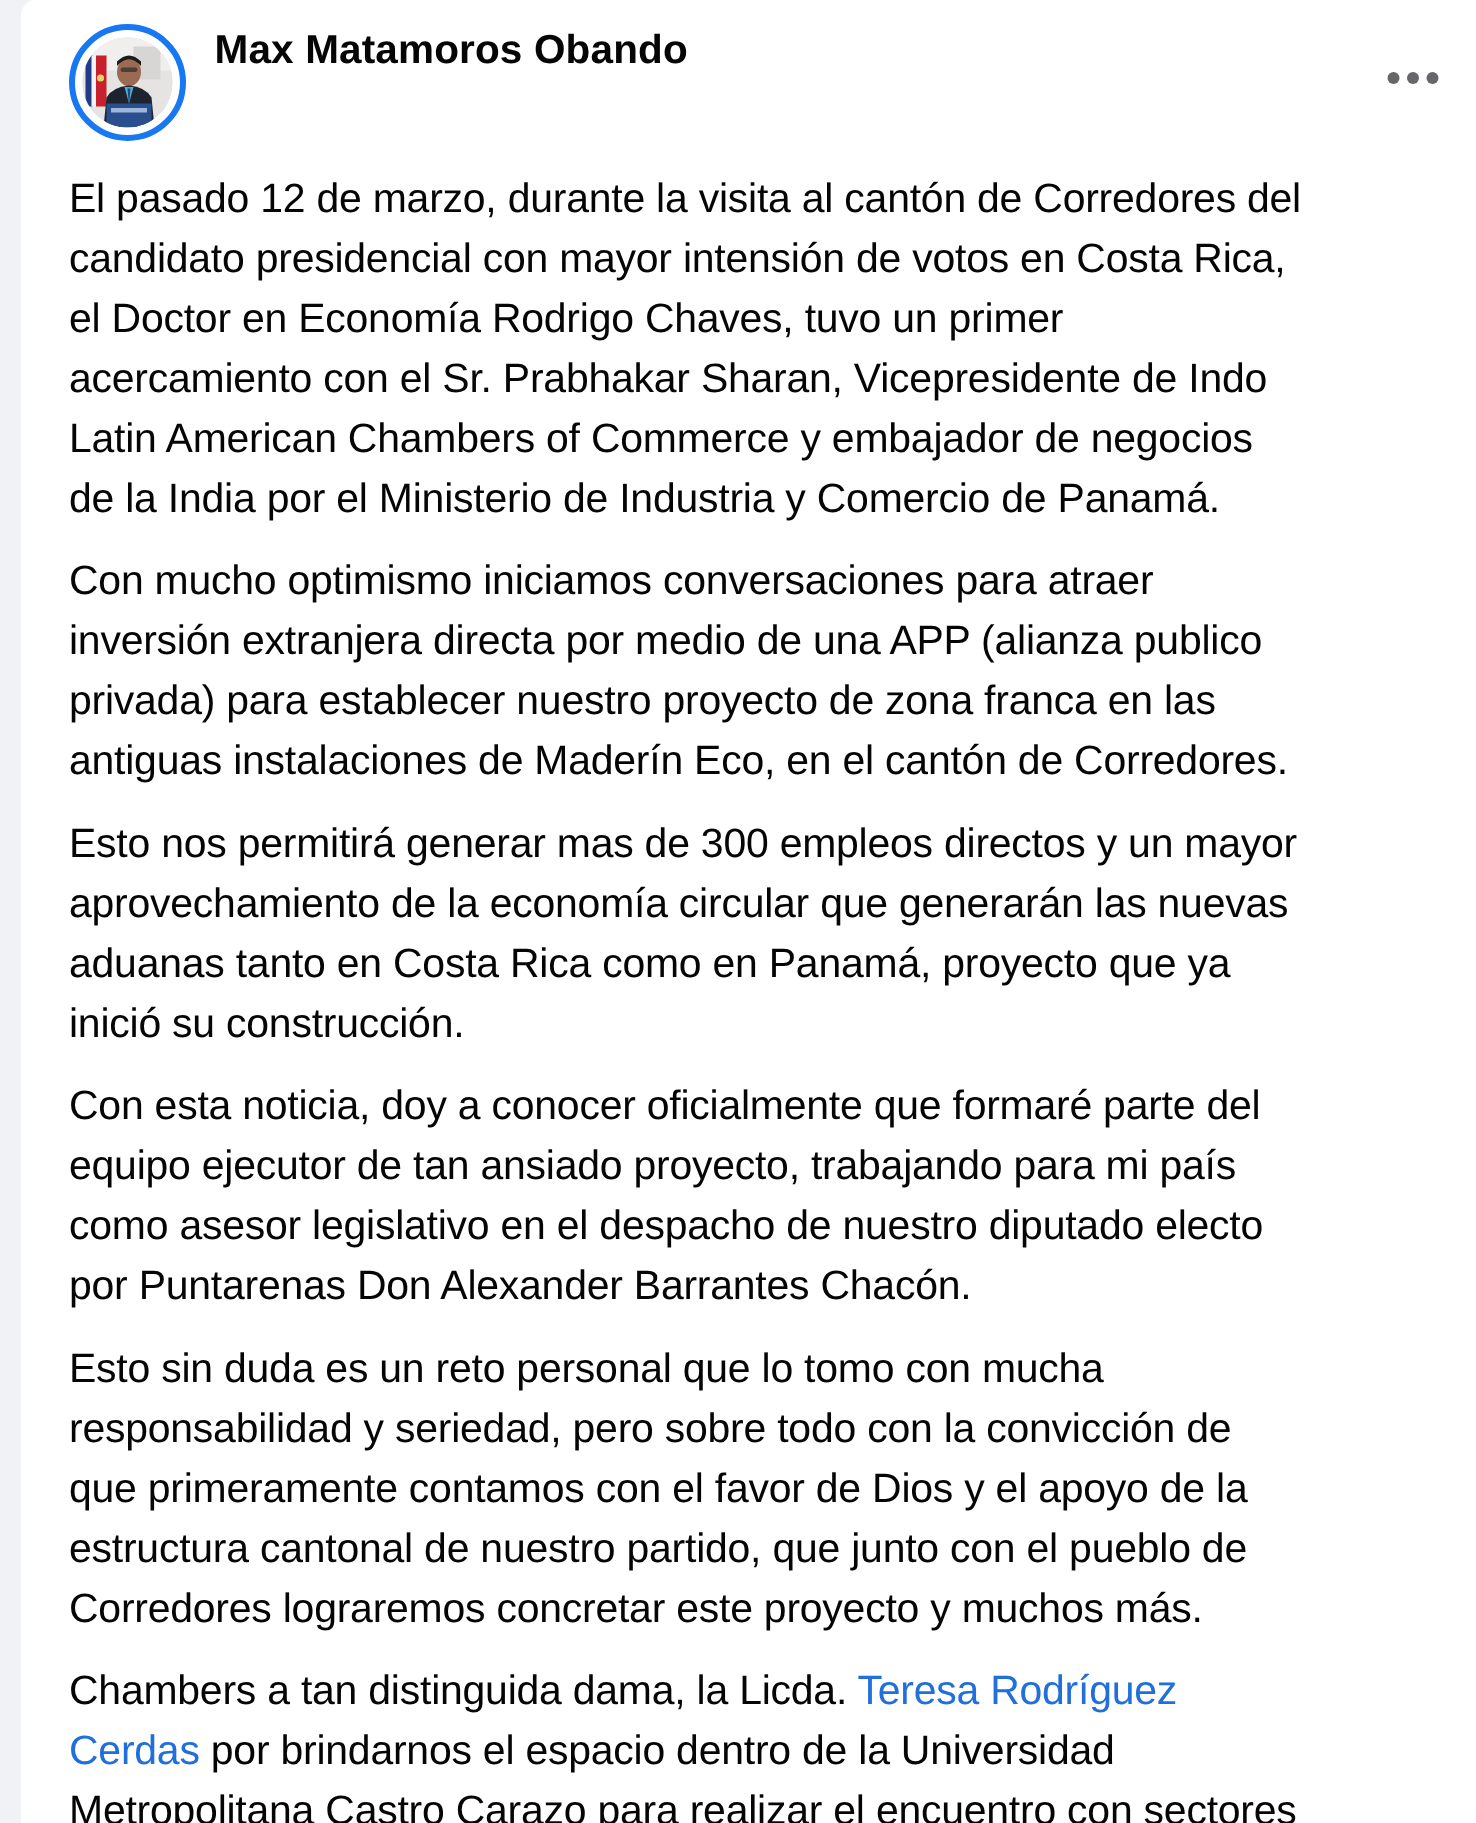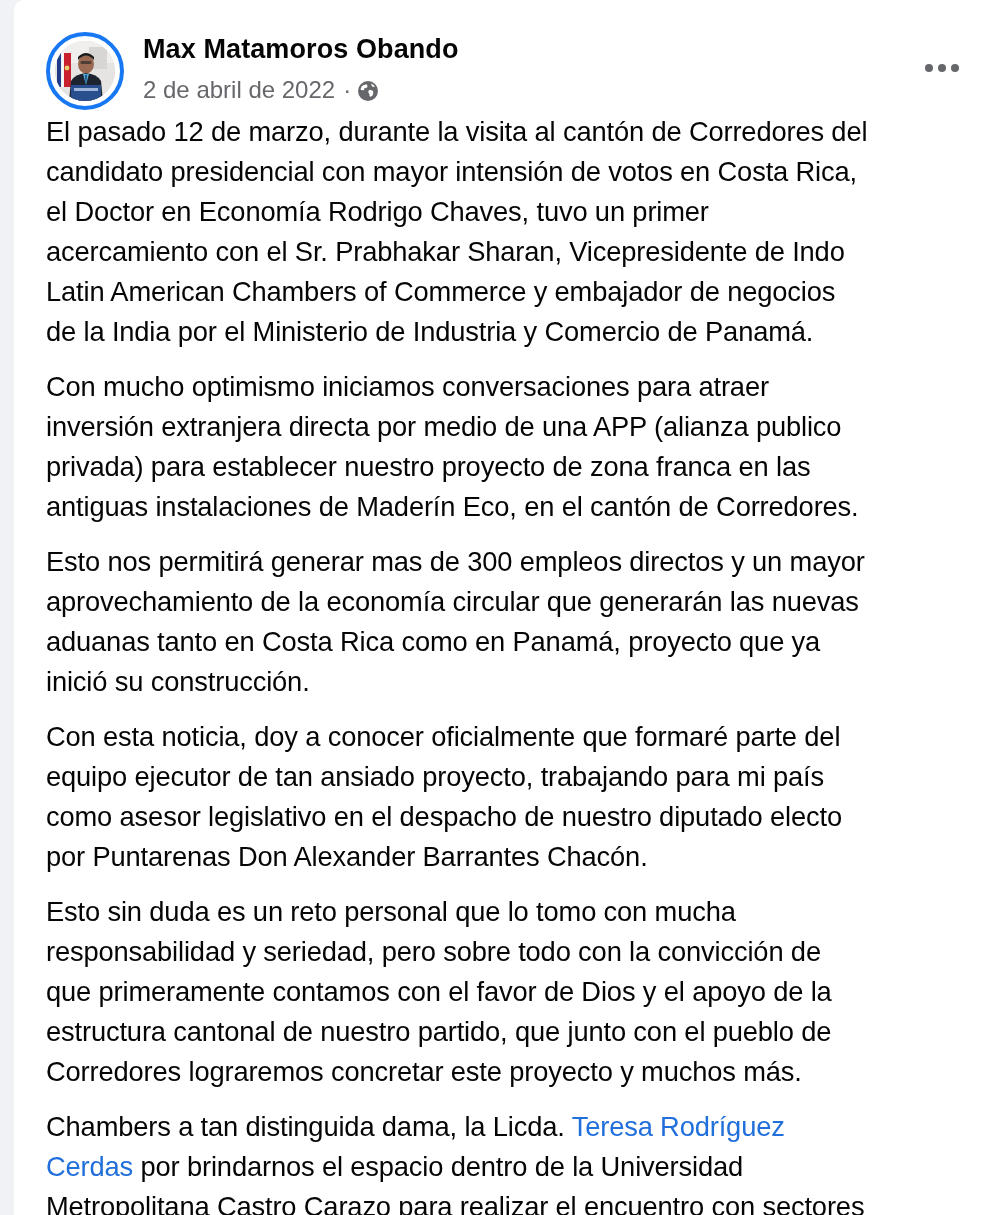--- a/index.html
+++ b/index.html
@@ -17,21 +17,21 @@
       top: 0;
       width: 980px;
       height: 1240px;
       background: #ffffff;
       border-top-left-radius: 10px;
       overflow: hidden;
     }
     .header {
       position: absolute;
       left: 0;
-      top: 16px;
+      top: 0;
       width: 971px;
       height: 110px;
     }
     .avatar-ring {
       position: absolute;
       left: 32px;
       top: 16px;
       width: 70px;
       height: 70px;
       border-radius: 50%;
@@ -132,32 +132,20 @@
           <path d="M30 34 L31 46 L32 34 Z" fill="#1a4f7a"></path>
 
           <rect x="16" y="44" width="30" height="16" fill="#2a4f8f"></rect>
           <rect x="19" y="47" width="24" height="3" fill="#9fb6da"></rect>
         </svg>
       </div>
     </div>
 
     <div class="author-name">Max Matamoros Obando</div>
 
-    <div class="meta">
-      <span>2 de abril de 2022</span>
-      <span class="sep">·</span>
-      <span class="globe">
-        <svg width="22" height="22" viewBox="0 0 22 22">
-          <circle cx="11" cy="11" r="10" fill="#65676b"></circle>
-          <path d="M5 6 Q7 4 10 4.5 L10.5 7 Q9 8.5 7.5 8 L7 10 Q5 10.5 3.5 9.5 Q3.8 7.5 5 6 Z" fill="#ffffff"></path>
-          <path d="M12 10 Q14.5 9.5 16 11 Q17 13 15.5 15.5 Q13.5 17.5 12.5 16 Q12.8 14 11.5 12.8 Q11 11 12 10 Z" fill="#ffffff"></path>
-          <path d="M14 3.5 Q16.5 4.5 18 6.5 L16 7 Q14.5 6 14 3.5 Z" fill="#ffffff"></path>
-        </svg>
-      </span>
-    </div>
 
     <div class="more-button">
       <svg width="36" height="10" viewBox="0 0 36 10">
         <circle cx="5" cy="5" r="4" fill="#65676b"></circle>
         <circle cx="18" cy="5" r="4" fill="#65676b"></circle>
         <circle cx="31" cy="5" r="4" fill="#65676b"></circle>
       </svg>
     </div>
   </div>
 

